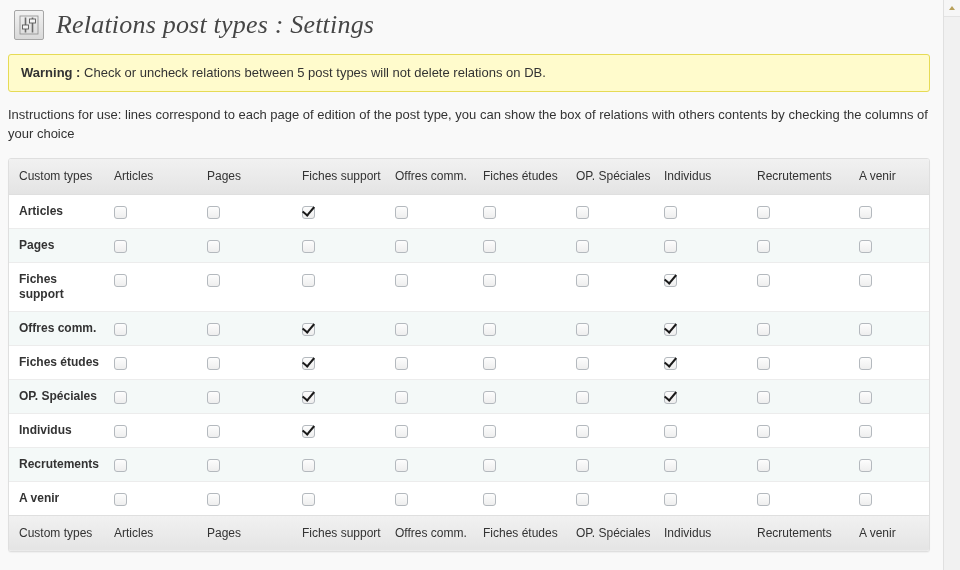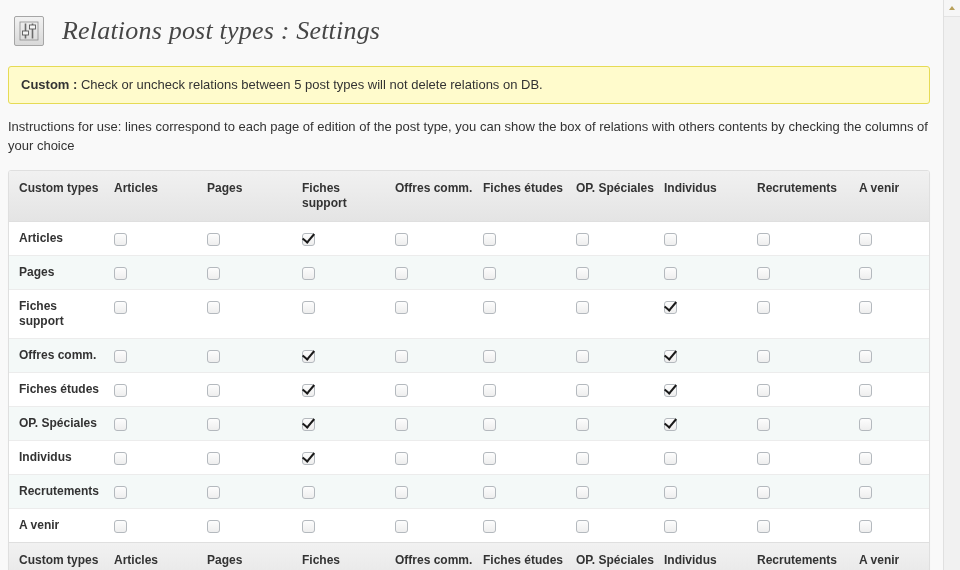--- a/index.html
+++ b/index.html
@@ -68,21 +68,21 @@
     box-sizing: border-box;
     flex: 0 0 auto;
     margin-right: 10px;
   }
   .page-title {
     font-family: "Liberation Serif", serif;
     font-style: italic;
     font-weight: normal;
     font-size: 26px;
     color: #464646;
-    margin: 8px;
+    margin: 2px;
     line-height: 30px;
     letter-spacing: 0.2px;
   }
 
   
   .warning-box {
     margin: 8px 14px 0 8px;
     background: #fffbcc;
     border: 1px solid #e6db55;
     border-radius: 3px;
@@ -111,21 +111,21 @@
     box-shadow: 0 1px 1px rgba(0,0,0,0.04);
   }
   table.relations {
     width: 100%;
     border-collapse: collapse;
     table-layout: fixed;
   }
   table.relations th {
     background: linear-gradient(180deg, #f1f1f1 0%, #e4e4e4 100%);
     font-size: 12px;
-    font-weight: bold;
+    font-weight: normal;
     color: #333;
     text-align: left;
     padding: 10px 0 10px 10px;
     vertical-align: top;
     line-height: 1.25;
     border-bottom: 1px solid #dfdfdf;
   }
   table.relations tfoot th {
     border-bottom: none;
     border-top: 1px solid #dfdfdf;
@@ -193,21 +193,21 @@
         <line x1="6.5" y1="2.5" x2="6.5" y2="17.5" stroke="#6b6b6b" stroke-width="1.6"></line>
         <line x1="13.5" y1="2.5" x2="13.5" y2="17.5" stroke="#6b6b6b" stroke-width="1.6"></line>
         <rect x="3.5" y="10" width="6" height="4" fill="#f4f4f4" stroke="#5a5a5a" stroke-width="0.9"></rect>
         <rect x="10.5" y="4" width="6" height="4" fill="#f4f4f4" stroke="#5a5a5a" stroke-width="0.9"></rect>
       </svg>
     </span>
     <h1 class="page-title">Relations post types : Settings</h1>
   </div>
 
   <div class="warning-box">
-    <b>Custom :</b><span> Check or uncheck relations between 5 post types will not delete relations on DB.</span>
+    <b>Warning :</b><span> Check or uncheck relations between 5 post types will not delete relations on DB.</span>
   </div>
 
   <p class="instructions">Instructions for use: lines correspond to each page of edition of the post type, you can show the box of relations with others contents by checking the columns of your choice</p>
 
   <div class="table-wrap">
     <table class="relations">
       <colgroup>
         <col class="c0">
           <col class="c1">
           <col class="c2">

